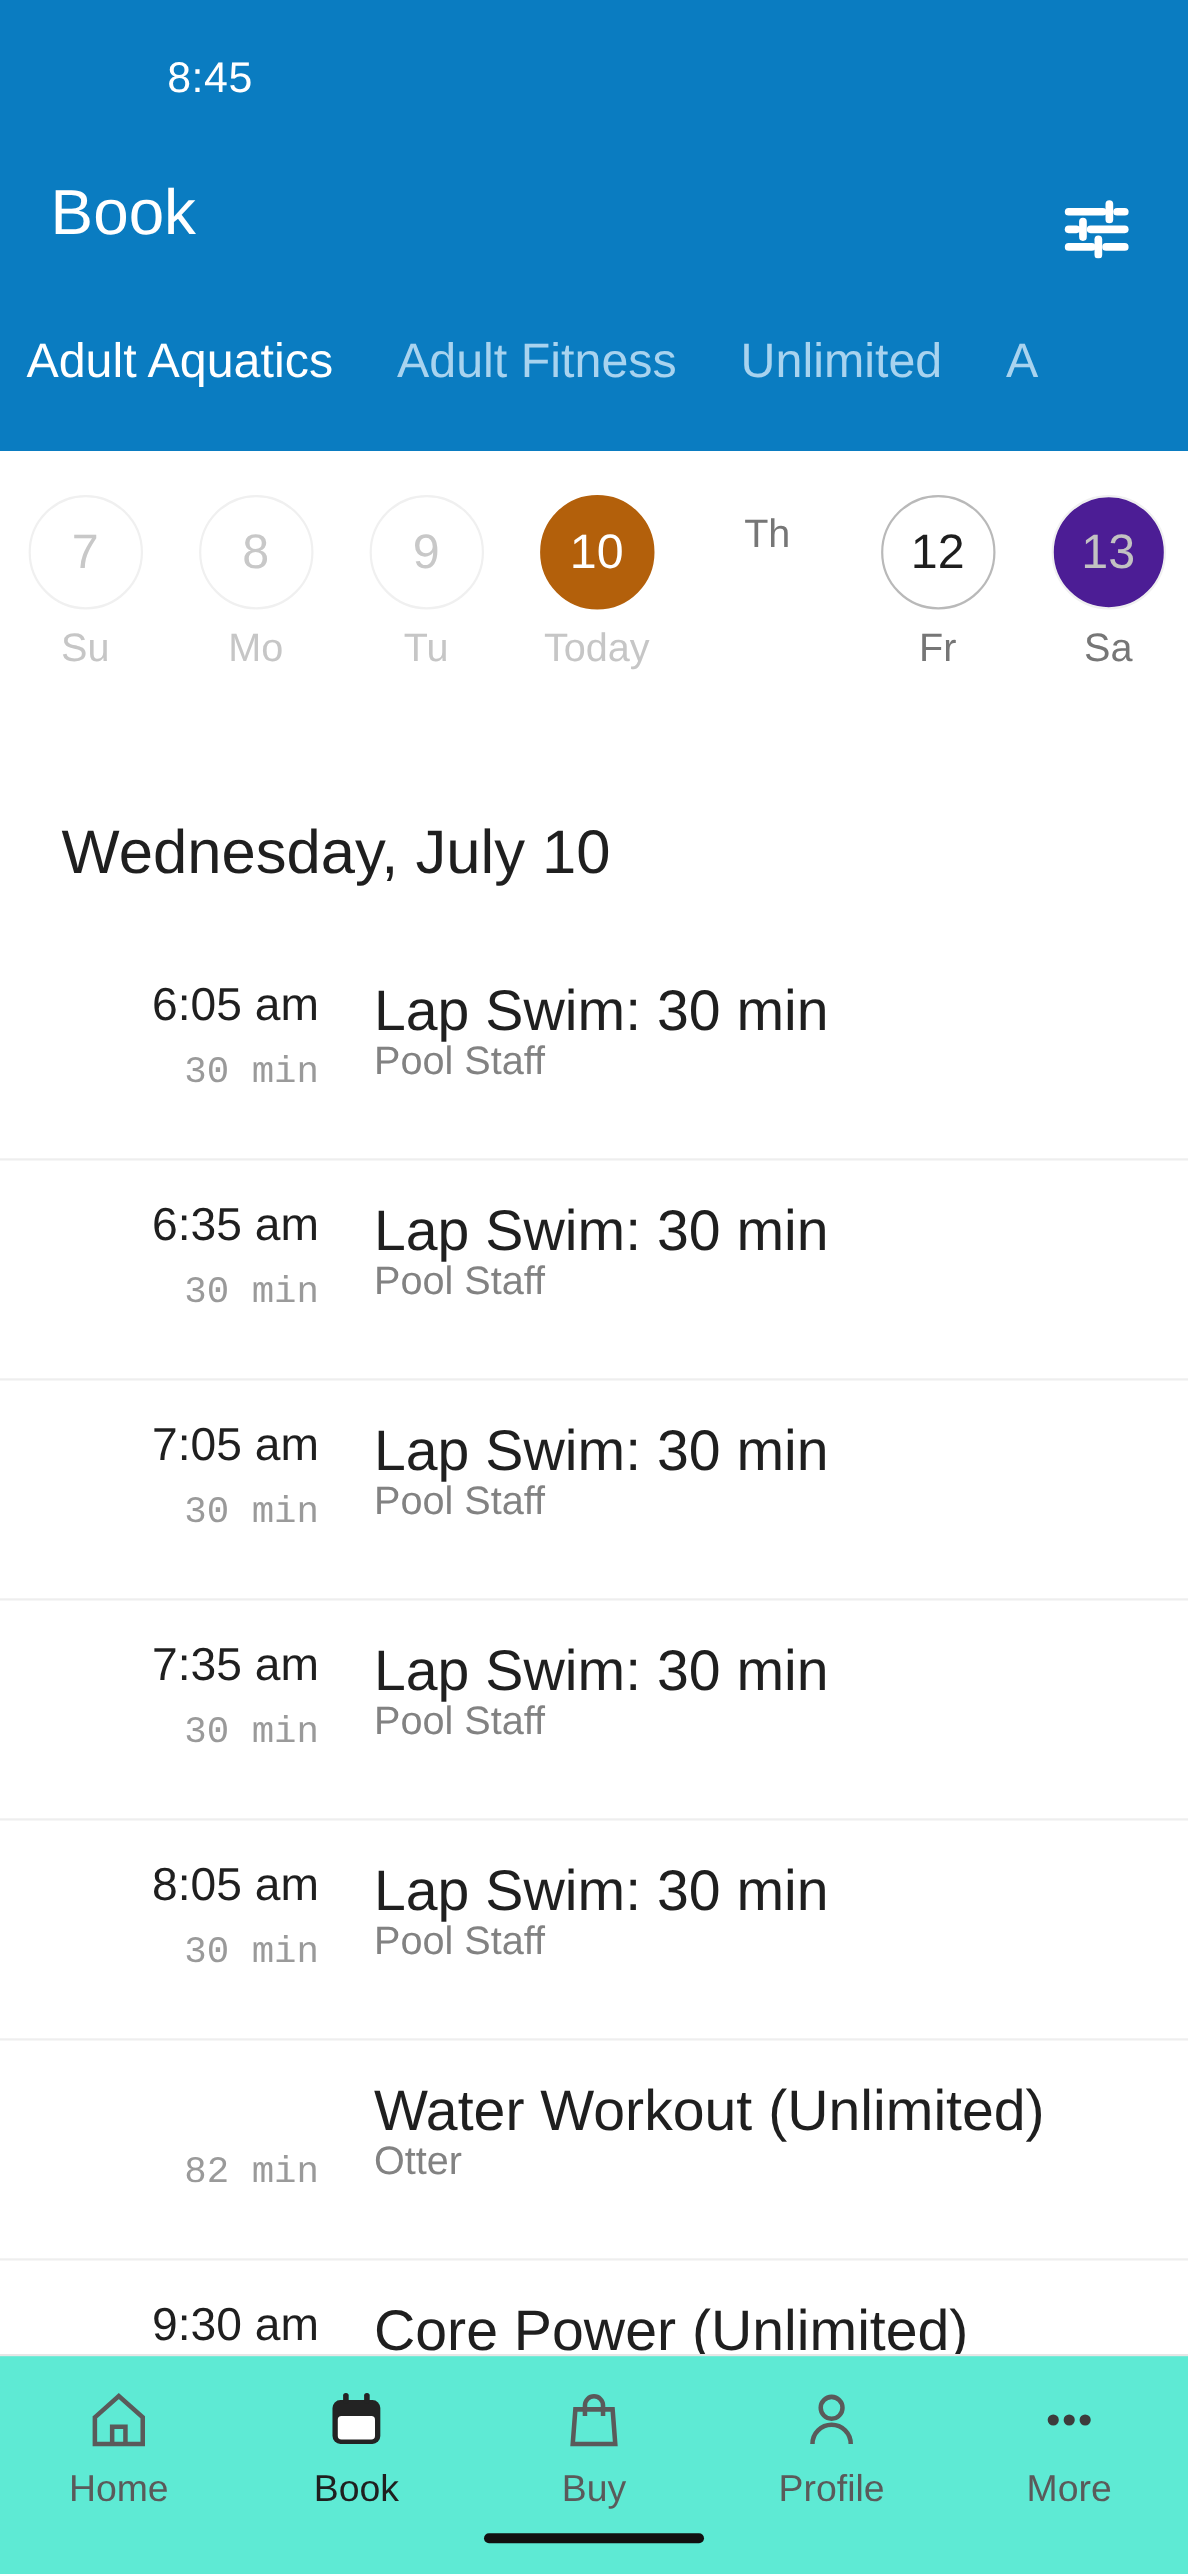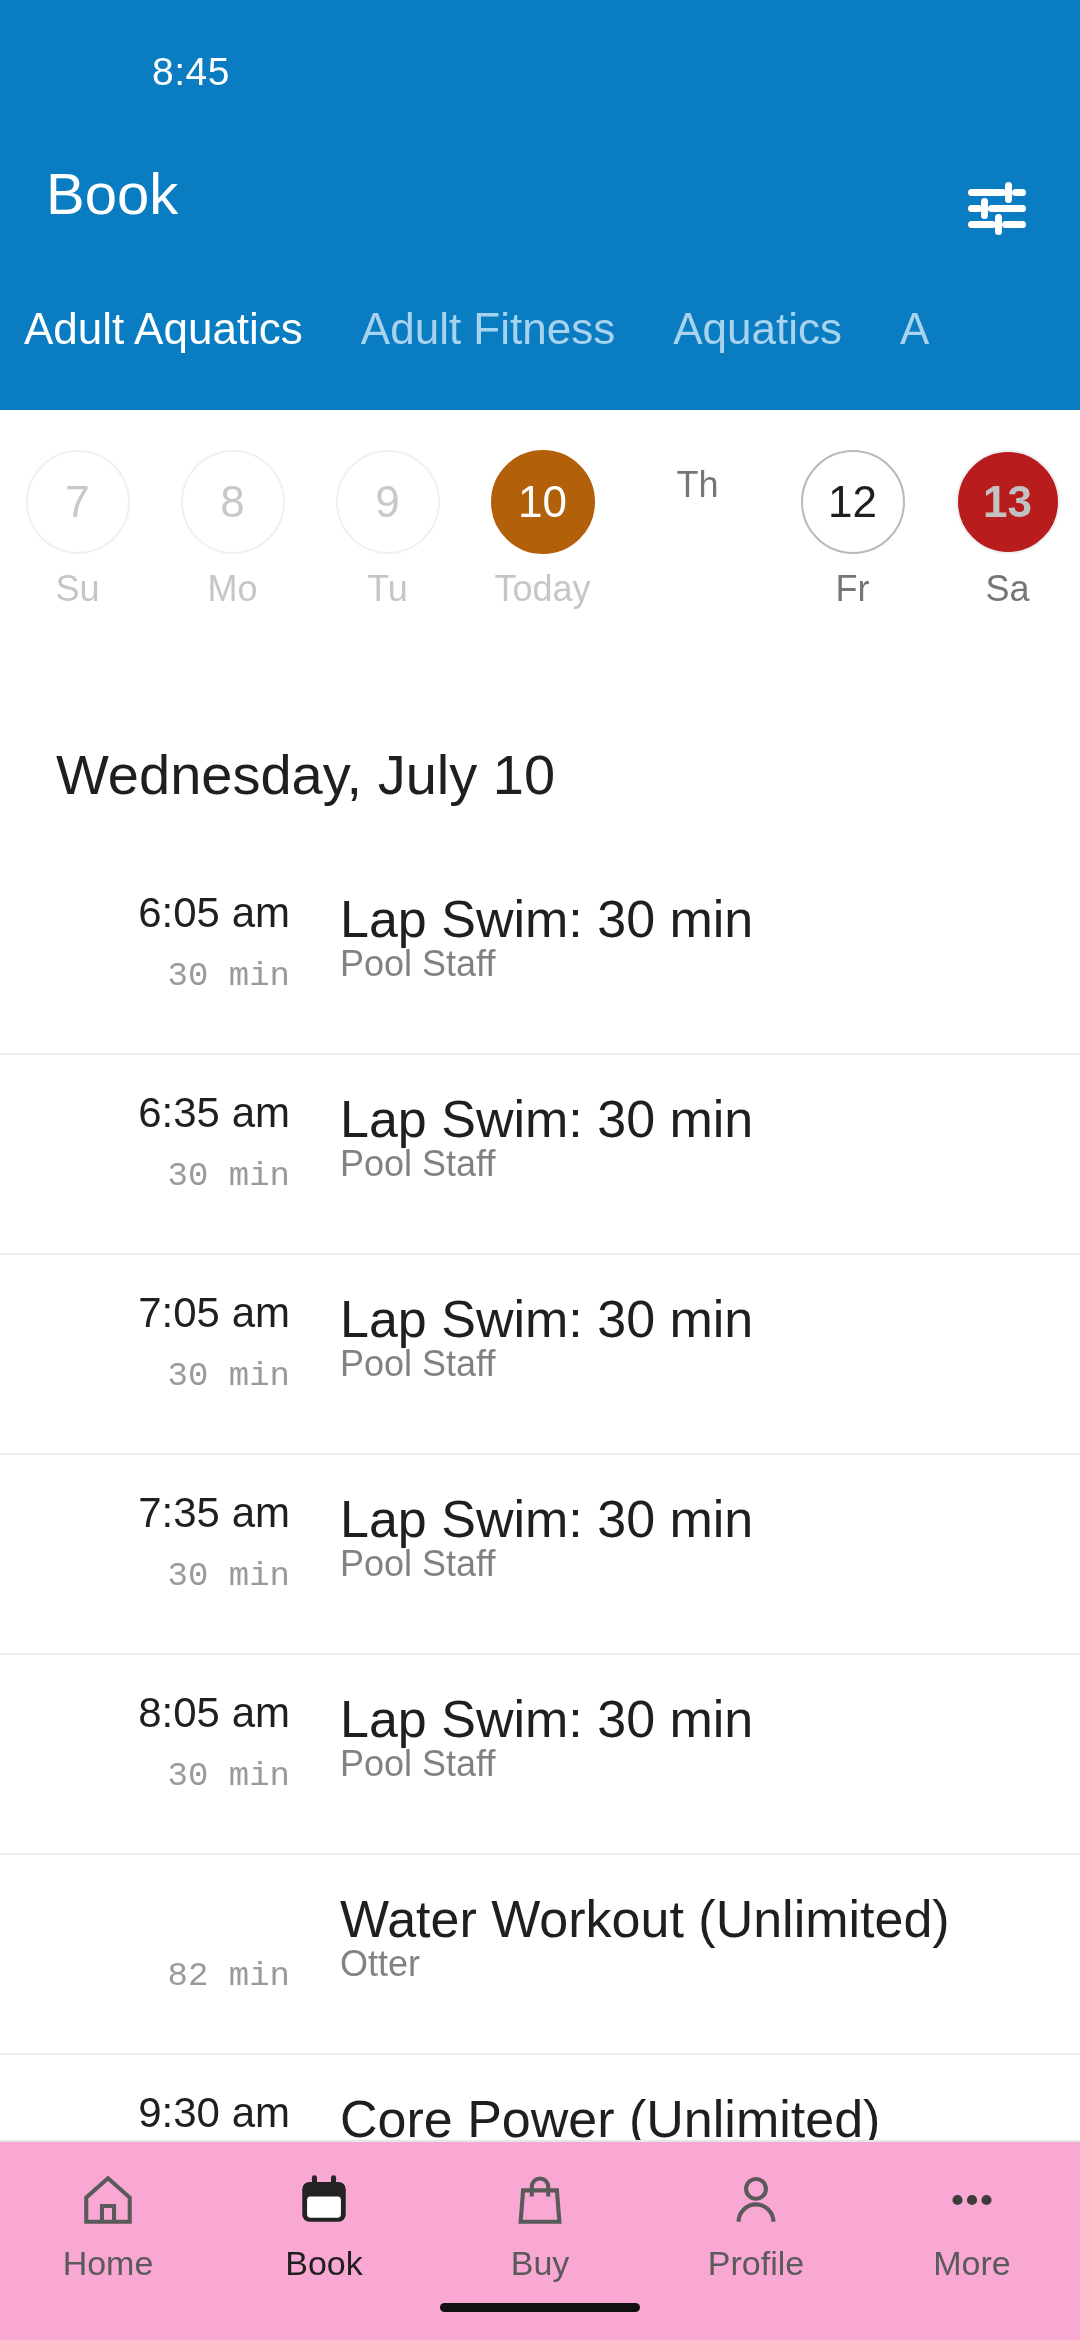--- a/index.html
+++ b/index.html
@@ -62,21 +62,21 @@
     display:flex; flex-direction:column; align-items:center;
   }
   .datecircle {
     width:104px; height:104px; border-radius:50%;
     display:flex; align-items:center; justify-content:center;
     font-size:44px;
   }
   .datecircle.past   { border:2px solid #f0f0f0; color:#c8c8c8; background:#fff; }
   .datecircle.today   { background:#b3600b; color:#ffffff; border:2px solid #b3600b; }
   .datecircle.future  { border:2px solid #b9b9b9; color:#1e1e1e; background:#fff; }
-  .datecircle.filled  { background:#b91c1c; border:2px solid #f0f0f0; color:#c2c2c2;font-weight:bold; }
+  .datecircle.filled  { background:#4c1d95; border:2px solid #f0f0f0; color:#c2c2c2; }
   .datelabel {
     margin-top:14px; font-size:36px; color:#767676;
   }
   .datelabel.muted { color:#c6c6c6; }
   .datelabel.today-lbl { color:#c6c6c6; }
 
   
   .dayheading {
     position:absolute; left:56px; top:742px;
     font-size:56px; color:#1f1f1f; font-weight:400;
@@ -105,21 +105,21 @@
     font-size:52px; color:#1f1f1f;
   }
   .row-sub {
     position:absolute; left:340px; top:88px;
     font-size:36px; color:#828282;
   }
 
   
   .bottomnav {
     position:absolute; left:0; bottom:0; width:1080px; height:200px;
-    background:#f9a8d4;
+    background:#5eead4;
     border-top:2px solid #e6e6e6;
     display:flex;
   }
   .navitem {
     flex:1 1 0; display:flex; flex-direction:column;
     align-items:center; justify-content:flex-start;
     padding-top:22px;
   }
   .navicon { height:72px; display:flex; align-items:center; justify-content:center; }
   .navlabel { margin-top:8px; font-size:34px; color:#5a5a5a; }
@@ -154,21 +154,21 @@
           <rect x="2" y="40" width="28" height="7" rx="3.5" fill="#ffffff"></rect>
           <rect x="36" y="40" width="24" height="7" rx="3.5" fill="#ffffff"></rect>
           <rect x="29" y="33" width="7" height="21" rx="3.5" fill="#ffffff"></rect>
         </svg>
       </div>
     </div>
 
     <div class="tabs">
       <div class="tab active">Adult Aquatics</div>
       <div class="tab">Adult Fitness</div>
-      <div class="tab">Aquatics</div>
+      <div class="tab">Unlimited</div>
       <div class="tab">A</div>
     </div>
   </div>
 
   <div class="datestrip">
 
     <div class="datecell">
       <div class="datecircle past">7</div>
       <div class="datelabel muted">Su</div>
     </div>

